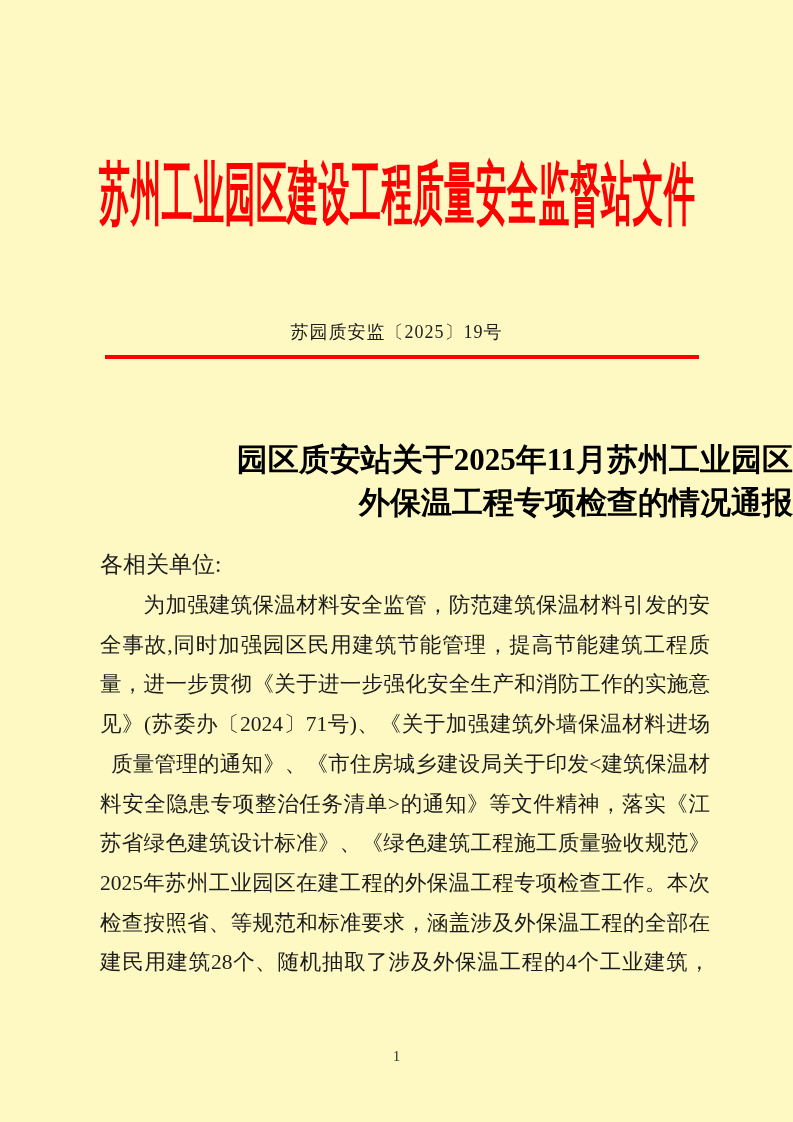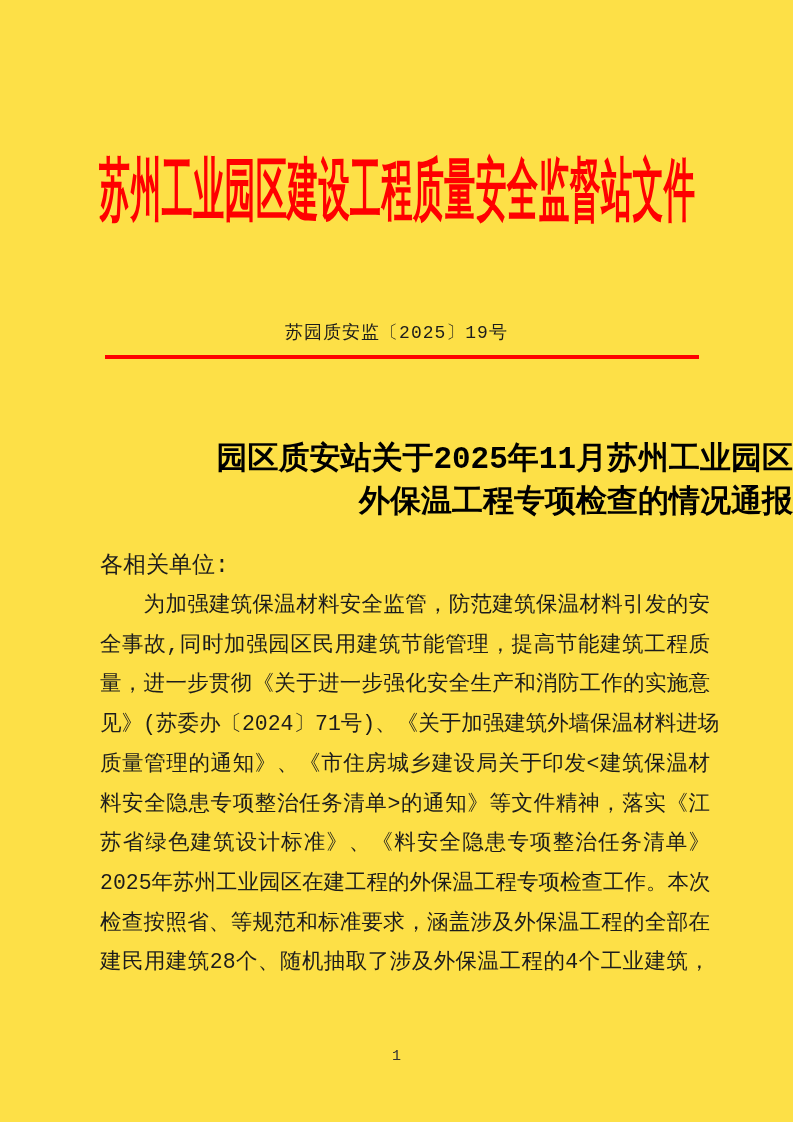--- a/index.html
+++ b/index.html
@@ -4,23 +4,23 @@
 <style>
   html, body {
     margin: 0;
     padding: 0;
     background: #ffffff;
   }
   .page {
     position: relative;
     width: 793px;
     height: 1122px;
-    background: #fde047;
+    background: #fef9c3;
     overflow: hidden;
-    font-family: Liberation Mono, monospace;
+    font-family: Liberation Serif, serif;
   }
   
   .red-header {
     position: absolute;
     left: 99px;
     top: 160px;
     width: 596px;
     font-size: 31px;
     font-weight: bold;
     line-height: 1;
@@ -108,23 +108,23 @@
     <div>外保温工程专项检查的情况通报</div>
   </div>
 
   <div class="salutation" style="color: rgb(28, 28, 28);">各相关单位:</div>
 
   <div class="body-text">
       <div class="body-line" style="color: rgb(28, 28, 28);">　　为加强建筑保温材料安全监管，防范建筑保温材料引发的安</div>
       <div class="body-line" style="color: rgb(28, 28, 28);">全事故,同时加强园区民用建筑节能管理，提高节能建筑工程质</div>
       <div class="body-line" style="color: rgb(28, 28, 28);">量，进一步贯彻《关于进一步强化安全生产和消防工作的实施意</div>
       <div class="body-line" style="color: rgb(28, 28, 28);">见》(苏委办〔2024〕71号)、《关于加强建筑外墙保温材料进场</div>
-      <div class="body-line" style="color: rgb(28, 28, 28);">质量管理的通知》、《市住房城乡建设局关于印发&lt;建筑保温材</div>
+      <div class="body-line" style="color: rgb(28, 28, 28); margin-left: 11px;">质量管理的通知》、《市住房城乡建设局关于印发&lt;建筑保温材</div>
       <div class="body-line" style="color: rgb(28, 28, 28);">料安全隐患专项整治任务清单&gt;的通知》等文件精神，落实《江</div>
-      <div class="body-line" style="color: rgb(28, 28, 28);">苏省绿色建筑设计标准》、《料安全隐患专项整治任务清单》</div>
+      <div class="body-line" style="color: rgb(28, 28, 28);">苏省绿色建筑设计标准》、《绿色建筑工程施工质量验收规范》</div>
       <div class="body-line" style="color: rgb(28, 28, 28);">2025年苏州工业园区在建工程的外保温工程专项检查工作。本次</div>
       <div class="body-line" style="color: rgb(28, 28, 28);">检查按照省、等规范和标准要求，涵盖涉及外保温工程的全部在</div>
       <div class="body-line" style="color: rgb(28, 28, 28);">建民用建筑28个、随机抽取了涉及外保温工程的4个工业建筑，</div>
     </div>
 
   <div class="page-number">1</div>
 
 </div>
 
 </body></html>

